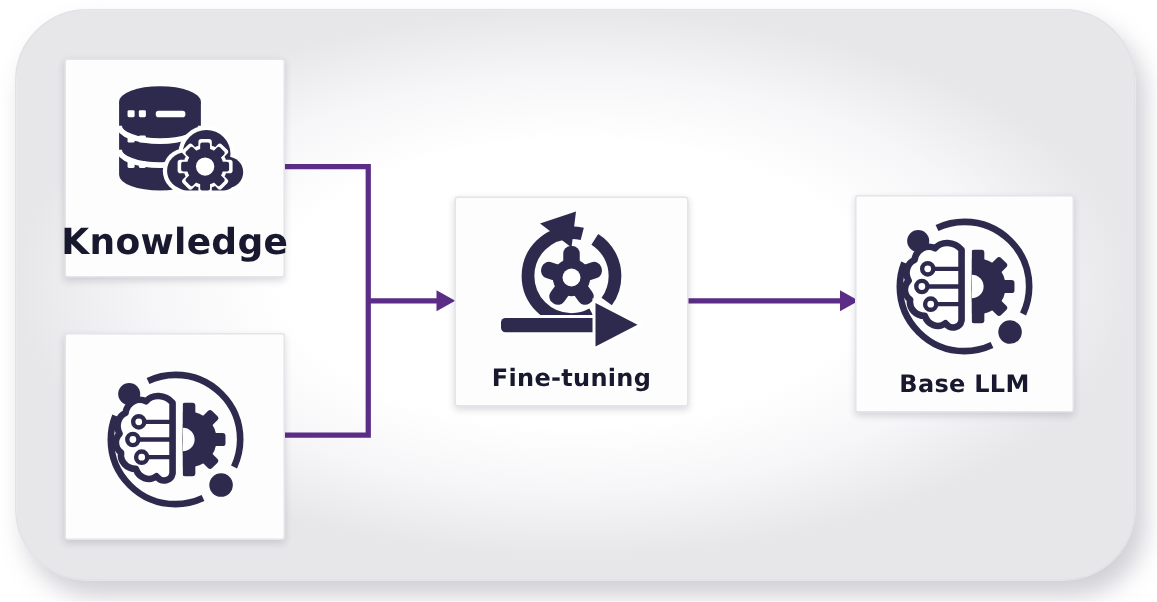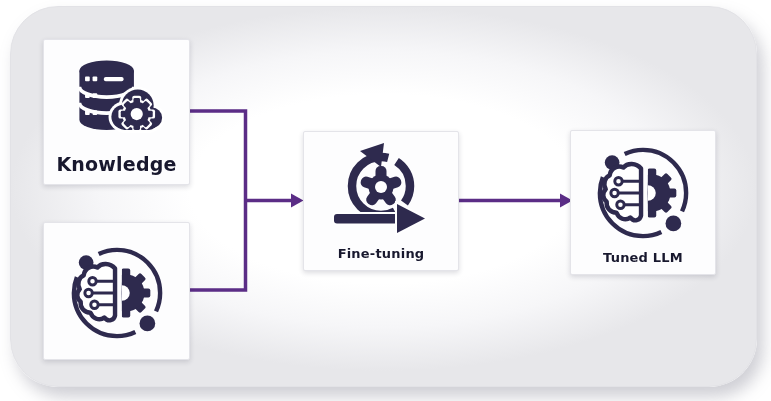--- a/index.html
+++ b/index.html
@@ -16,27 +16,27 @@
   .node{
     position:absolute;display:flex;flex-direction:column;align-items:center;
     background:var(--node-bg,#fdfdfe);
     border:1px solid var(--node-border,#e4e4e9);
     border-radius:2px;
     box-shadow:0 2px 5px rgba(40,40,60,.16);
   }
   .node .iconwrap{flex:1;display:flex;align-items:center;justify-content:center;
     color:var(--icon-dark,#2e2a4e);padding-top:4px;}
   .node .label{
-    font-weight:700;font-size:13px;letter-spacing:.2px;
+    font-weight:700;font-size:16px;letter-spacing:.2px;
     color:var(--label-text,#18182e);padding-bottom:9px;white-space:nowrap;}
   #node-knowledge {left:43px; top:39px;  width:145px;height:144px;}
   #node-base-llm  {left:43px; top:222px; width:145px;height:136px;}
   #node-fine-tuning{left:303px;top:131px; width:154px;height:138px;}
   #node-tuned-llm {left:570px;top:130px; width:144px;height:143px;}
-  #node-knowledge .label{font-size:19px;}
+  #node-knowledge .label{font-size:24px;}
   svg.edges{position:absolute;inset:0;width:771px;height:401px;
     color:var(--arrow-purple,#5b2d86);pointer-events:none;}
 </style>
 </head>
 <body>
 
 <div class="stage">
   <div class="canvas"></div>
 
   <svg class="edges" viewBox="0 0 771 401">
@@ -184,15 +184,15 @@
             <rect x="-4.5" y="-25" width="9" height="50" rx="2"></rect>
             <rect x="-4.5" y="-25" width="9" height="50" rx="2" transform="rotate(45)"></rect>
             <rect x="-4.5" y="-25" width="9" height="50" rx="2" transform="rotate(90)"></rect>
             <rect x="-4.5" y="-25" width="9" height="50" rx="2" transform="rotate(135)"></rect>
             <circle r="19"></circle>
           </g>
           <circle cx="55" cy="50" r="8" fill="#fff"></circle>
         </g>
       </svg>
     </div>
-    <div class="label">Tuned LLM</div>
+    <div class="label">Base LLM</div>
   </div>
 </div>
 
 </body></html>

